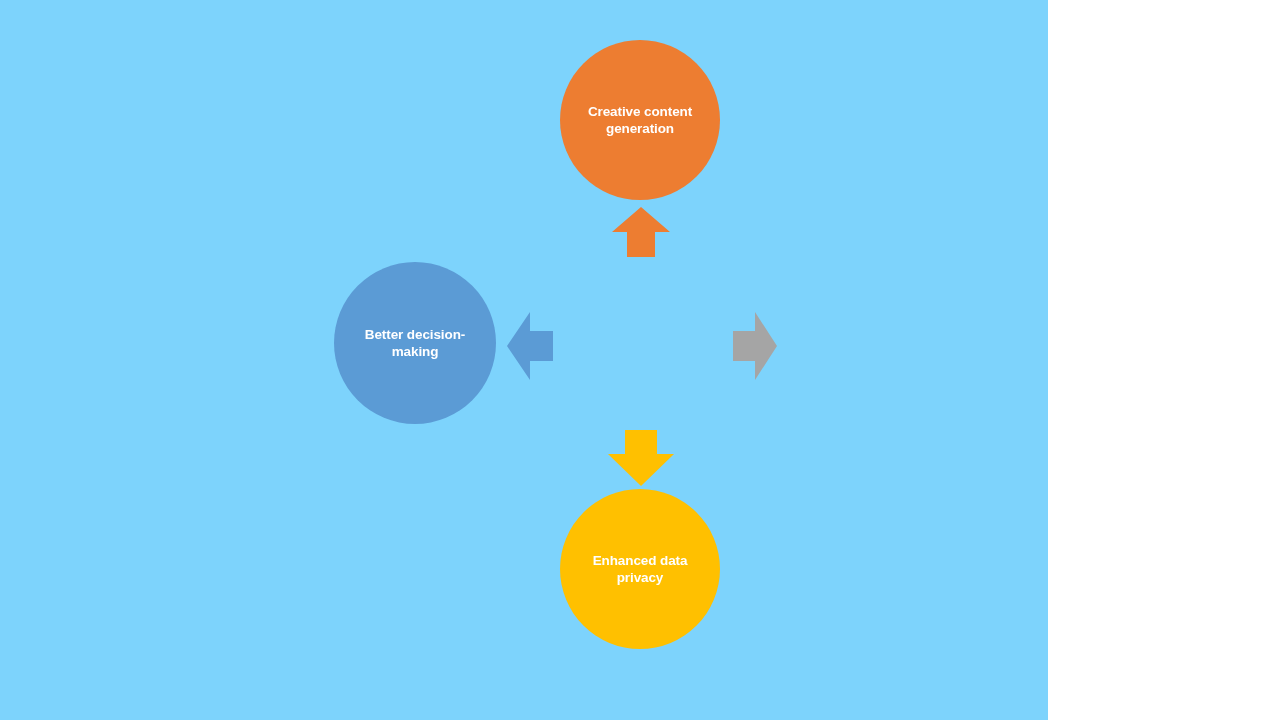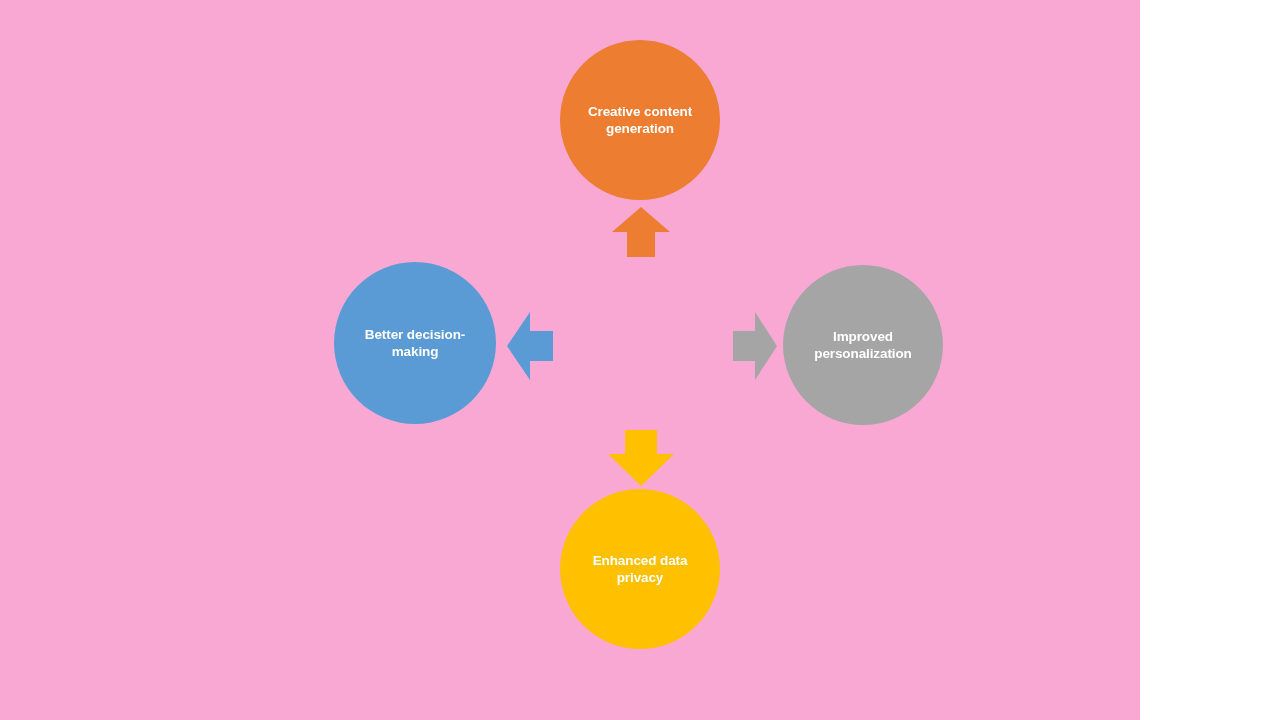--- a/index.html
+++ b/index.html
@@ -8,23 +8,23 @@
     background: #ffffff;
   }
   body {
     width: 1280px;
     height: 720px;
     font-family: "Liberation Sans", sans-serif;
     overflow: hidden;
   }
   #canvas {
     position: relative;
-    width: 1140px;
+    width: 1048px;
     height: 720px;
-    background: #f9a8d4;
+    background: #7dd3fc;
   }
   .node {
     position: absolute;
     border-radius: 50%;
     display: flex;
     align-items: center;
     justify-content: center;
     text-align: center;
     box-sizing: border-box;
   }
@@ -98,24 +98,20 @@
 </head>
 <body>
 
 <div id="canvas">
 
   <div class="node" id="node-top">
     <span class="node-label node-top-label">Creative content
 generation</span>
   </div>
 
-  <div class="node" id="node-right">
-    <span class="node-label node-right-label">Improved
-personalization</span>
-  </div>
 
   <div class="node" id="node-left">
     <span class="node-label node-left-label">Better decision-
 making</span>
   </div>
 
   <div class="node" id="node-bottom">
     <span class="node-label node-bottom-label">Enhanced data
 privacy</span>
   </div>

